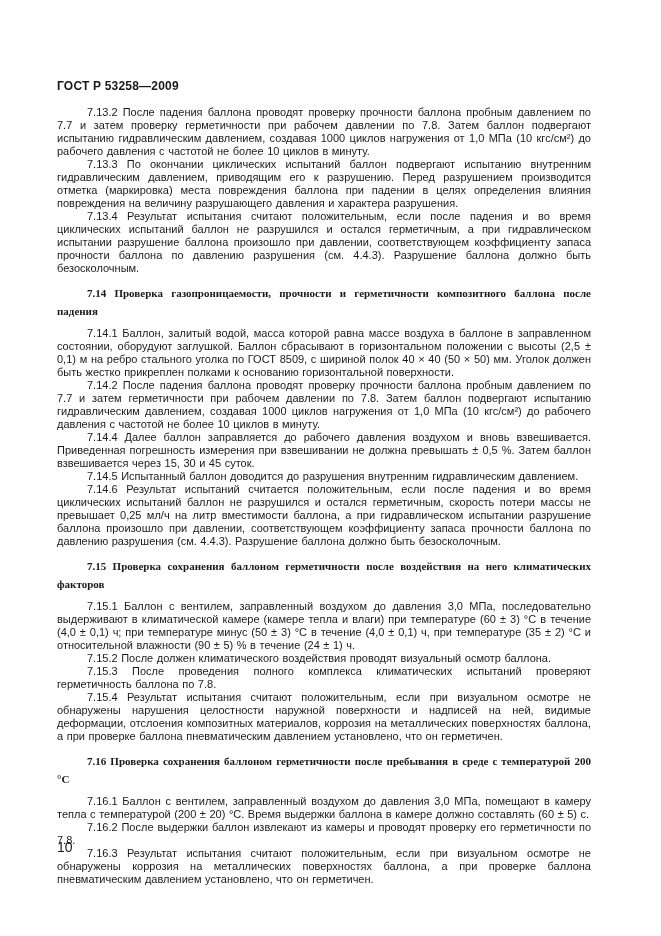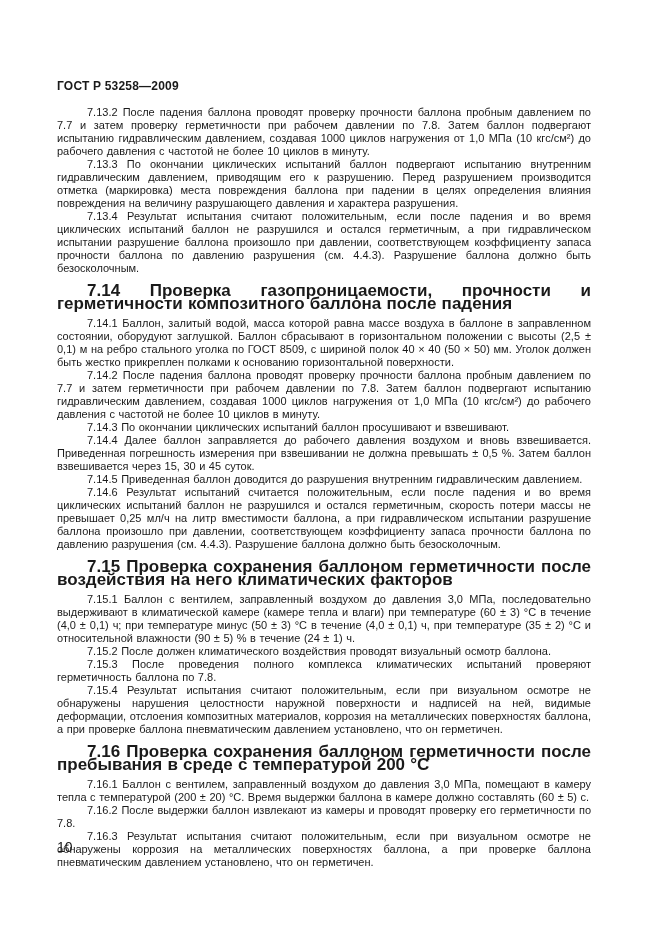--- a/index.html
+++ b/index.html
@@ -32,26 +32,27 @@
   .para {
     margin: 0;
     font-size: 11px;
     line-height: 13px;
     text-align: justify;
     text-indent: 30px;
     word-spacing: 0.5px;
   }
   .heading {
     margin: 9px 0 7px 0;
-    font-size: 17px;
-    line-height: 13px;
+    font-size: 11px;
+    line-height: 18px;
     font-weight: bold;
     text-align: justify;
     text-indent: 30px;
     word-spacing: 0.5px;
+    font-family: Liberation Serif, serif;
   }
   .page-number {
     position: absolute;
     left: 57px;
     top: 841px;
     font-size: 14px;
     line-height: 13px;
   }
 </style>
 </head>
@@ -59,23 +60,22 @@
 
 <div class="page">
   <div class="content">
     <div class="doc-header">ГОСТ Р 53258—2009</div>
     <p class="para">7.13.2 После падения баллона проводят проверку прочности баллона пробным давлением по 7.7 и затем проверку герметичности при рабочем давлении по 7.8. Затем баллон подвергают испытанию гидравлическим давлением, создавая 1000 циклов нагружения от 1,0 МПа (10 кгс/см²) до рабочего давления с частотой не более 10 циклов в минуту.</p>
     <p class="para">7.13.3 По окончании циклических испытаний баллон подвергают испытанию внутренним гидравлическим давлением, приводящим его к разрушению. Перед разрушением производится отметка (маркировка) места повреждения баллона при падении в целях определения влияния повреждения на величину разрушающего давления и характера разрушения.</p>
     <p class="para">7.13.4 Результат испытания считают положительным, если после падения и во время циклических испытаний баллон не разрушился и остался герметичным, а при гидравлическом испытании разрушение баллона произошло при давлении, соответствующем коэффициенту запаса прочности баллона по давлению разрушения (см. 4.4.3). Разрушение баллона должно быть безосколочным.</p>
     <p class="heading">7.14 Проверка газопроницаемости, прочности и герметичности композитного баллона после падения</p>
     <p class="para">7.14.1 Баллон, залитый водой, масса которой равна массе воздуха в баллоне в заправленном состоянии, оборудуют заглушкой. Баллон сбрасывают в горизонтальном положении с высоты (2,5 ± 0,1) м на ребро стального уголка по ГОСТ 8509, с шириной полок 40 × 40 (50 × 50) мм. Уголок должен быть жестко прикреплен полками к основанию горизонтальной поверхности.</p>
     <p class="para">7.14.2 После падения баллона проводят проверку прочности баллона пробным давлением по 7.7 и затем герметичности при рабочем давлении по 7.8. Затем баллон подвергают испытанию гидравлическим давлением, создавая 1000 циклов нагружения от 1,0 МПа (10 кгс/см²) до рабочего давления с частотой не более 10 циклов в минуту.</p>
-    <p class="para">7.14.3 По окончании циклических испытаний баллон просушивают и взвешивают.</p>
     <p class="para">7.14.4 Далее баллон заправляется до рабочего давления воздухом и вновь взвешивается. Приведенная погрешность измерения при взвешивании не должна превышать ± 0,5 %. Затем баллон взвешивается через 15, 30 и 45 суток.</p>
-    <p class="para">7.14.5 Приведенная баллон доводится до разрушения внутренним гидравлическим давлением.</p>
+    <p class="para">7.14.5 Испытанный баллон доводится до разрушения внутренним гидравлическим давлением.</p>
     <p class="para">7.14.6 Результат испытаний считается положительным, если после падения и во время циклических испытаний баллон не разрушился и остался герметичным, скорость потери массы не превышает 0,25 мл/ч на литр вместимости баллона, а при гидравлическом испытании разрушение баллона произошло при давлении, соответствующем коэффициенту запаса прочности баллона по давлению разрушения (см. 4.4.3). Разрушение баллона должно быть безосколочным.</p>
     <p class="heading">7.15 Проверка сохранения баллоном герметичности после воздействия на него климатических факторов</p>
     <p class="para">7.15.1 Баллон с вентилем, заправленный воздухом до давления 3,0 МПа, последовательно выдерживают в климатической камере (камере тепла и влаги) при температуре (60 ± 3) °С в течение (4,0 ± 0,1) ч; при температуре минус (50 ± 3) °С в течение (4,0 ± 0,1) ч, при температуре (35 ± 2) °С и относительной влажности (90 ± 5) % в течение (24 ± 1) ч.</p>
     <p class="para">7.15.2 После должен климатического воздействия проводят визуальный осмотр баллона.</p>
     <p class="para">7.15.3 После проведения полного комплекса климатических испытаний проверяют герметичность баллона по 7.8.</p>
     <p class="para">7.15.4 Результат испытания считают положительным, если при визуальном осмотре не обнаружены нарушения целостности наружной поверхности и надписей на ней, видимые деформации, отслоения композитных материалов, коррозия на металлических поверхностях баллона, а при проверке баллона пневматическим давлением установлено, что он герметичен.</p>
     <p class="heading">7.16 Проверка сохранения баллоном герметичности после пребывания в среде с температурой 200 °С</p>
     <p class="para">7.16.1 Баллон с вентилем, заправленный воздухом до давления 3,0 МПа, помещают в камеру тепла с температурой (200 ± 20) °С. Время выдержки баллона в камере должно составлять (60 ± 5) с.</p>
     <p class="para">7.16.2 После выдержки баллон извлекают из камеры и проводят проверку его герметичности по 7.8.</p>
     <p class="para">7.16.3 Результат испытания считают положительным, если при визуальном осмотре не обнаружены коррозия на металлических поверхностях баллона, а при проверке баллона пневматическим давлением установлено, что он герметичен.</p>

